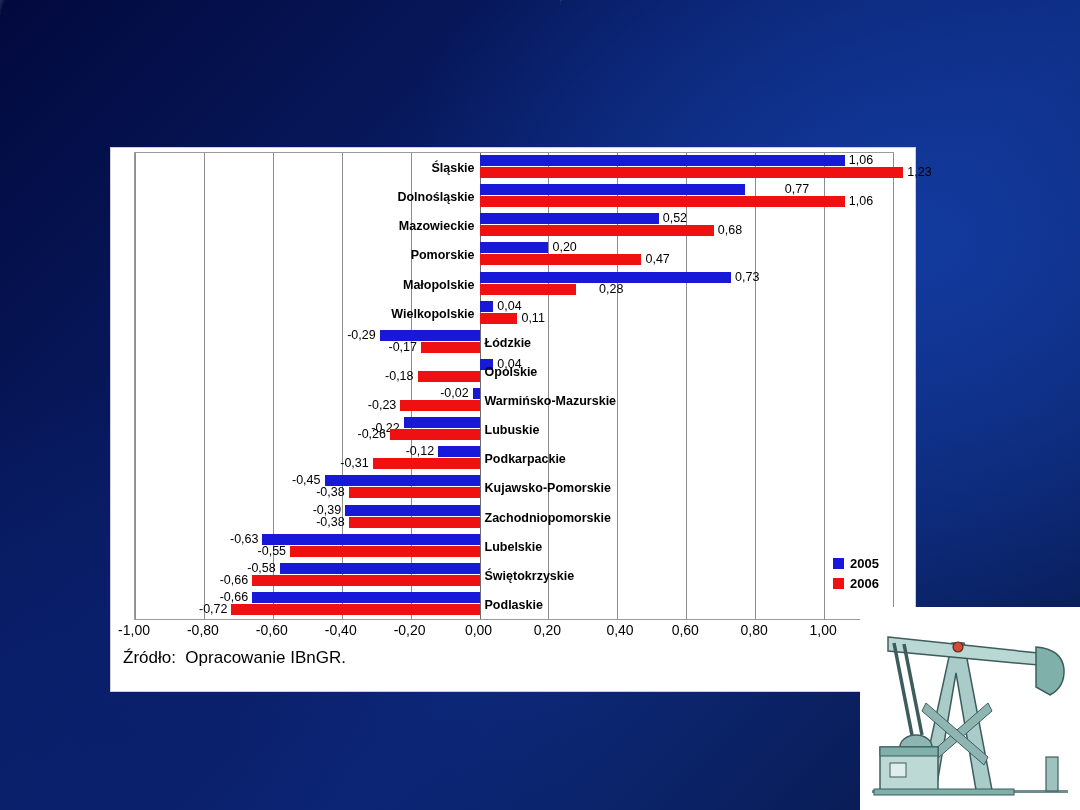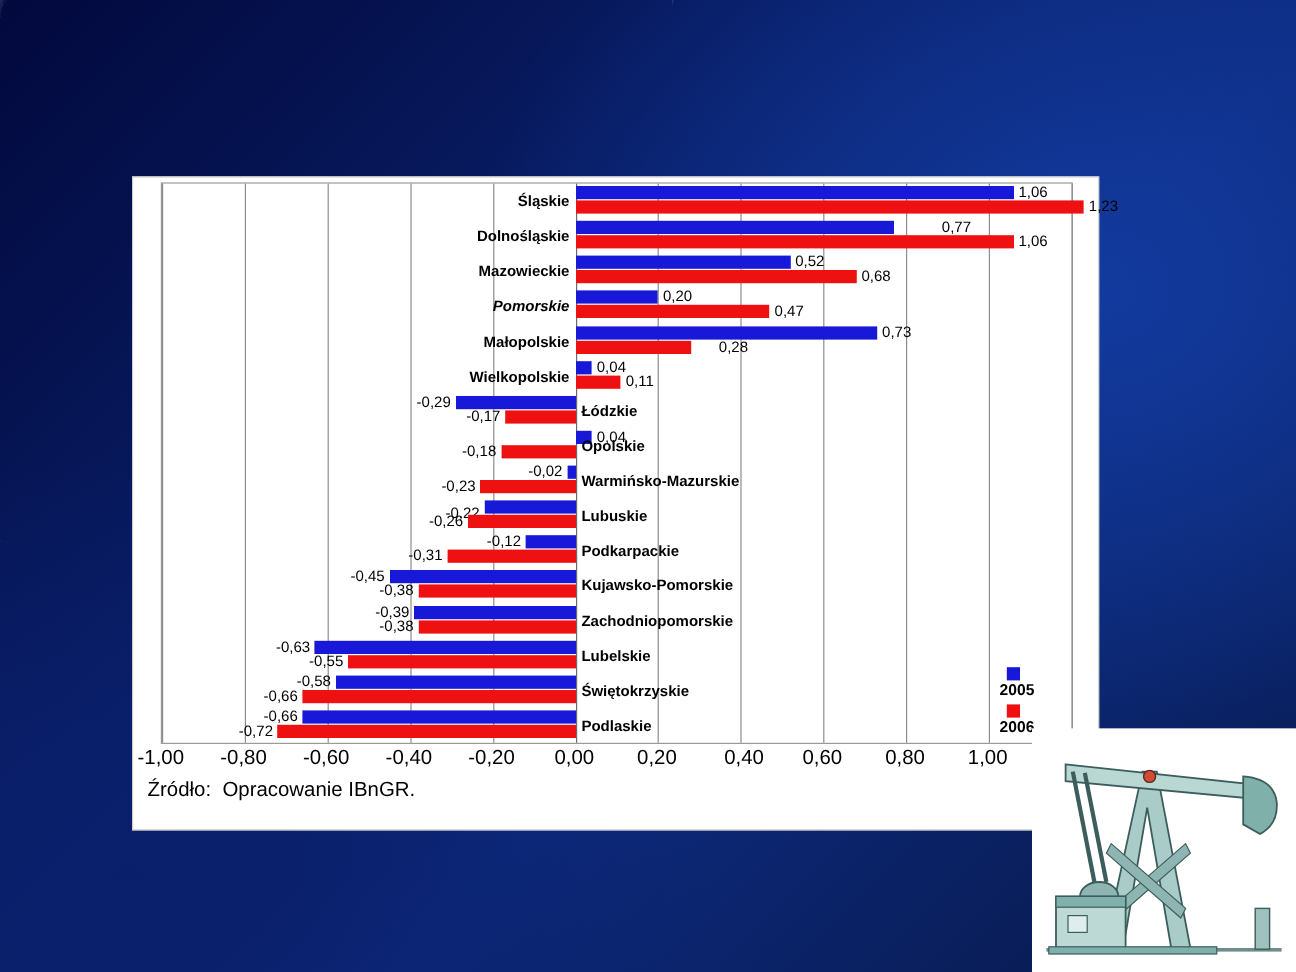--- a/index.html
+++ b/index.html
@@ -108,39 +108,38 @@
   
   #xaxis {
     position: absolute;
     left: 0;
     top: 474px;
     width: 806px;
     height: 22px;
   }
   .xtick {
     position: absolute;
-    font-size: 17px;
+    font-size: 14px;
     color: #000;
     white-space: nowrap;
     transform: translateX(-50%);
   }
 
   
   #legend {
     position: absolute;
     left: 722px;
     top: 408px;
     font-size: 13px;
     color: #000;
   }
   .legend-row {
     display: flex;
     align-items: center;
     margin-bottom: 5px;
-    flex-direction: column;
   }
   .legend-swatch {
     width: 11px;
     height: 11px;
     margin-right: 6px;
   }
   .legend-swatch.s2005 { background: #1818d8; }
   .legend-swatch.s2006 { background: #ef1111; }
   .legend-label { font-weight: bold; }
 
@@ -198,21 +197,21 @@
           <div class="vlabel" style="top: 38.125px; right: 418.455px; text-align: right;">Dolnośląskie</div>
           <div class="bar b2005" style="left: 344.545px; top: 60.25px; width: 179.164px;"></div>
           <div class="dlabel" style="top: 59.25px; left: 527.709px; text-align: center;">0,52</div>
           <div class="bar b2006" style="left: 344.545px; top: 72.25px; width: 234.291px;"></div>
           <div class="dlabel" style="top: 71.25px; left: 582.836px;">0,68</div>
           <div class="vlabel" style="top: 67.25px; right: 418.455px;">Mazowieckie</div>
           <div class="bar b2005" style="left: 344.545px; top: 89.375px; width: 68.9091px;"></div>
           <div class="dlabel" style="top: 88.375px; left: 417.455px;">0,20</div>
           <div class="bar b2006" style="left: 344.545px; top: 101.375px; width: 161.936px;"></div>
           <div class="dlabel" style="top: 100.375px; left: 510.482px;">0,47</div>
-          <div class="vlabel" style="top: 96.375px; right: 418.455px; font-style: italic;">Pomorskie</div>
+          <div class="vlabel" style="top: 96.375px; right: 418.455px;">Pomorskie</div>
           <div class="bar b2005" style="left: 344.545px; top: 118.5px; width: 251.518px;"></div>
           <div class="dlabel" style="top: 117.5px; left: 600.064px;">0,73</div>
           <div class="bar b2006" style="left: 344.545px; top: 130.5px; width: 96.4727px;"></div>
           <div class="dlabel" style="top: 129.5px; left: 464px;">0,28</div>
           <div class="vlabel" style="top: 125.5px; right: 418.455px;">Małopolskie</div>
           <div class="bar b2005" style="left: 344.545px; top: 147.625px; width: 13.7818px;"></div>
           <div class="dlabel" style="top: 146.625px; left: 362.327px;">0,04</div>
           <div class="bar b2006" style="left: 344.545px; top: 159.625px; width: 37.9px;"></div>
           <div class="dlabel" style="top: 158.625px; left: 386.445px;">0,11</div>
           <div class="vlabel" style="top: 154.625px; right: 418.455px;">Wielkopolskie</div>

